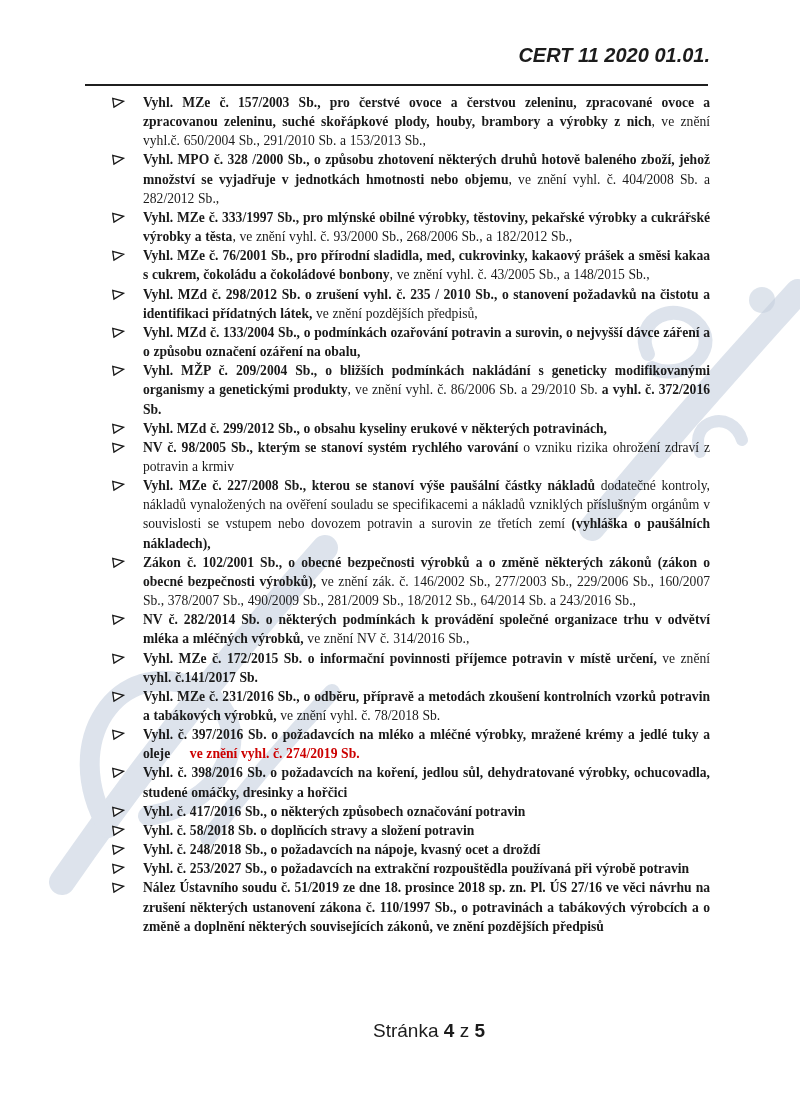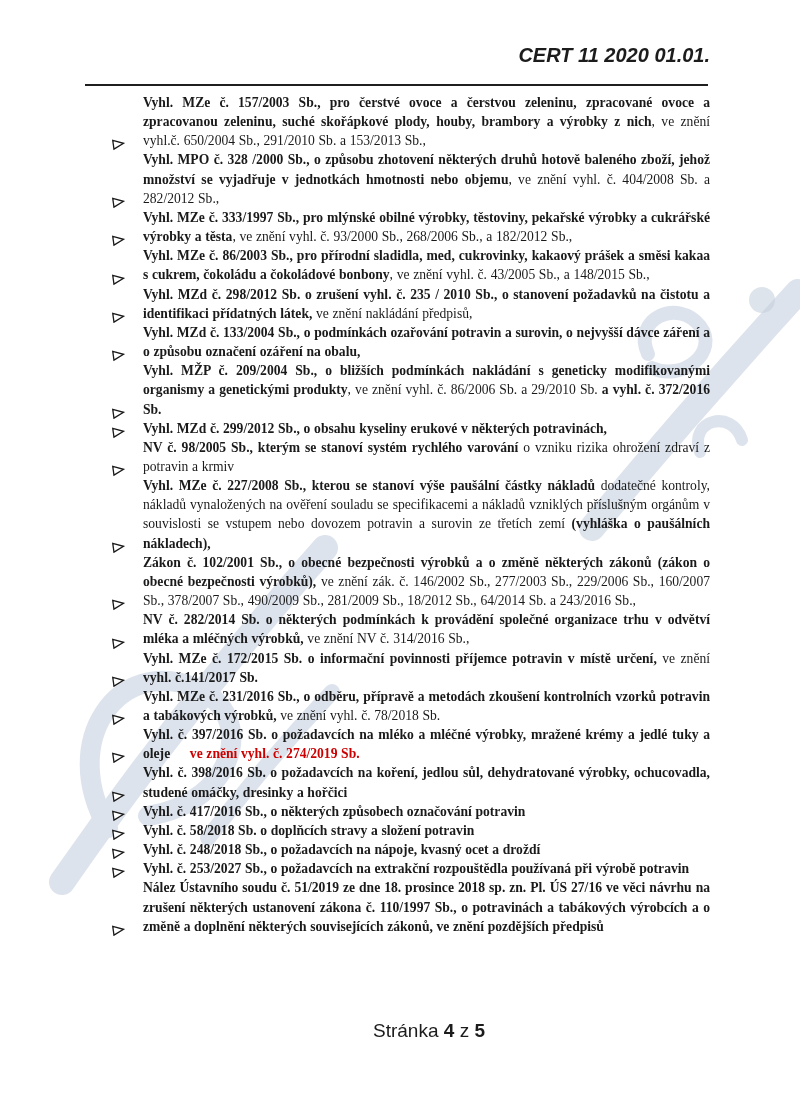--- a/index.html
+++ b/index.html
@@ -27,21 +27,21 @@
     color:#1c1c1c;
   }
   .rule{
     position:absolute;top:84px;left:85px;width:623px;height:2px;
     background:#1f1f1f;
   }
   .list{
     position:absolute;top:93px;left:112px;width:598px;
     font-size:13.6px;line-height:19.15px;
   }
-  .item{display:flex;align-items:flex-end;}
+  .item{display:flex;align-items:flex-start;}
   .marker{
     flex:none;width:31px;padding-top:3px;
   }
   .marker svg{display:block;transform:rotate(-8deg);}
   .text{
     flex:1;display:block;text-align:justify;
     word-spacing:0.02em;
   }
   .seg.bold{font-weight:700;}
   .seg.normal{font-weight:400;}
@@ -104,29 +104,29 @@
             </svg>
           </span>
           <span class="text"><span class="seg bold">Vyhl. MZe č. 333/1997 Sb., pro mlýnské obilné výrobky, těstoviny, pekařské výrobky a cukrářské výrobky a těsta</span><span class="seg normal">, ve znění vyhl. č. 93/2000 Sb., 268/2006 Sb., a 182/2012 Sb.,</span></span>
         </div>
         <div class="item">
           <span class="marker">
             <svg width="13" height="12" viewBox="0 0 13 12">
               <path d="M1.3 1.6 L11.6 6 L1.3 10.4 Z" fill="#ffffff" stroke="#1a1a1a" stroke-width="1.3"></path>
             </svg>
           </span>
-          <span class="text"><span class="seg bold">Vyhl. MZe č. 86/2003 Sb., pro přírodní sladidla, med, cukrovinky, kakaový prášek a směsi kakaa s cukrem, čokoládu a čokoládové bonbony</span><span class="seg normal">, ve znění vyhl. č. 43/2005 Sb., a 148/2015 Sb.,</span></span>
-        </div>
-        <div class="item">
-          <span class="marker">
-            <svg width="13" height="12" viewBox="0 0 13 12">
-              <path d="M1.3 1.6 L11.6 6 L1.3 10.4 Z" fill="#ffffff" stroke="#1a1a1a" stroke-width="1.3"></path>
-            </svg>
-          </span>
-          <span class="text"><span class="seg bold">Vyhl. MZd č. 298/2012 Sb. o zrušení vyhl. č. 235 / 2010 Sb., o stanovení požadavků na čistotu a identifikaci přídatných látek,</span><span class="seg normal"> ve znění nakládání předpisů,</span></span>
+          <span class="text"><span class="seg bold">Vyhl. MZe č. 76/2001 Sb., pro přírodní sladidla, med, cukrovinky, kakaový prášek a směsi kakaa s cukrem, čokoládu a čokoládové bonbony</span><span class="seg normal">, ve znění vyhl. č. 43/2005 Sb., a 148/2015 Sb.,</span></span>
+        </div>
+        <div class="item">
+          <span class="marker">
+            <svg width="13" height="12" viewBox="0 0 13 12">
+              <path d="M1.3 1.6 L11.6 6 L1.3 10.4 Z" fill="#ffffff" stroke="#1a1a1a" stroke-width="1.3"></path>
+            </svg>
+          </span>
+          <span class="text"><span class="seg bold">Vyhl. MZd č. 298/2012 Sb. o zrušení vyhl. č. 235 / 2010 Sb., o stanovení požadavků na čistotu a identifikaci přídatných látek,</span><span class="seg normal"> ve znění pozdějších předpisů,</span></span>
         </div>
         <div class="item">
           <span class="marker">
             <svg width="13" height="12" viewBox="0 0 13 12">
               <path d="M1.3 1.6 L11.6 6 L1.3 10.4 Z" fill="#ffffff" stroke="#1a1a1a" stroke-width="1.3"></path>
             </svg>
           </span>
           <span class="text"><span class="seg bold">Vyhl. MZd č. 133/2004 Sb., o podmínkách ozařování potravin a surovin, o nejvyšší dávce záření a o způsobu označení ozáření na obalu,</span></span>
         </div>
         <div class="item">

